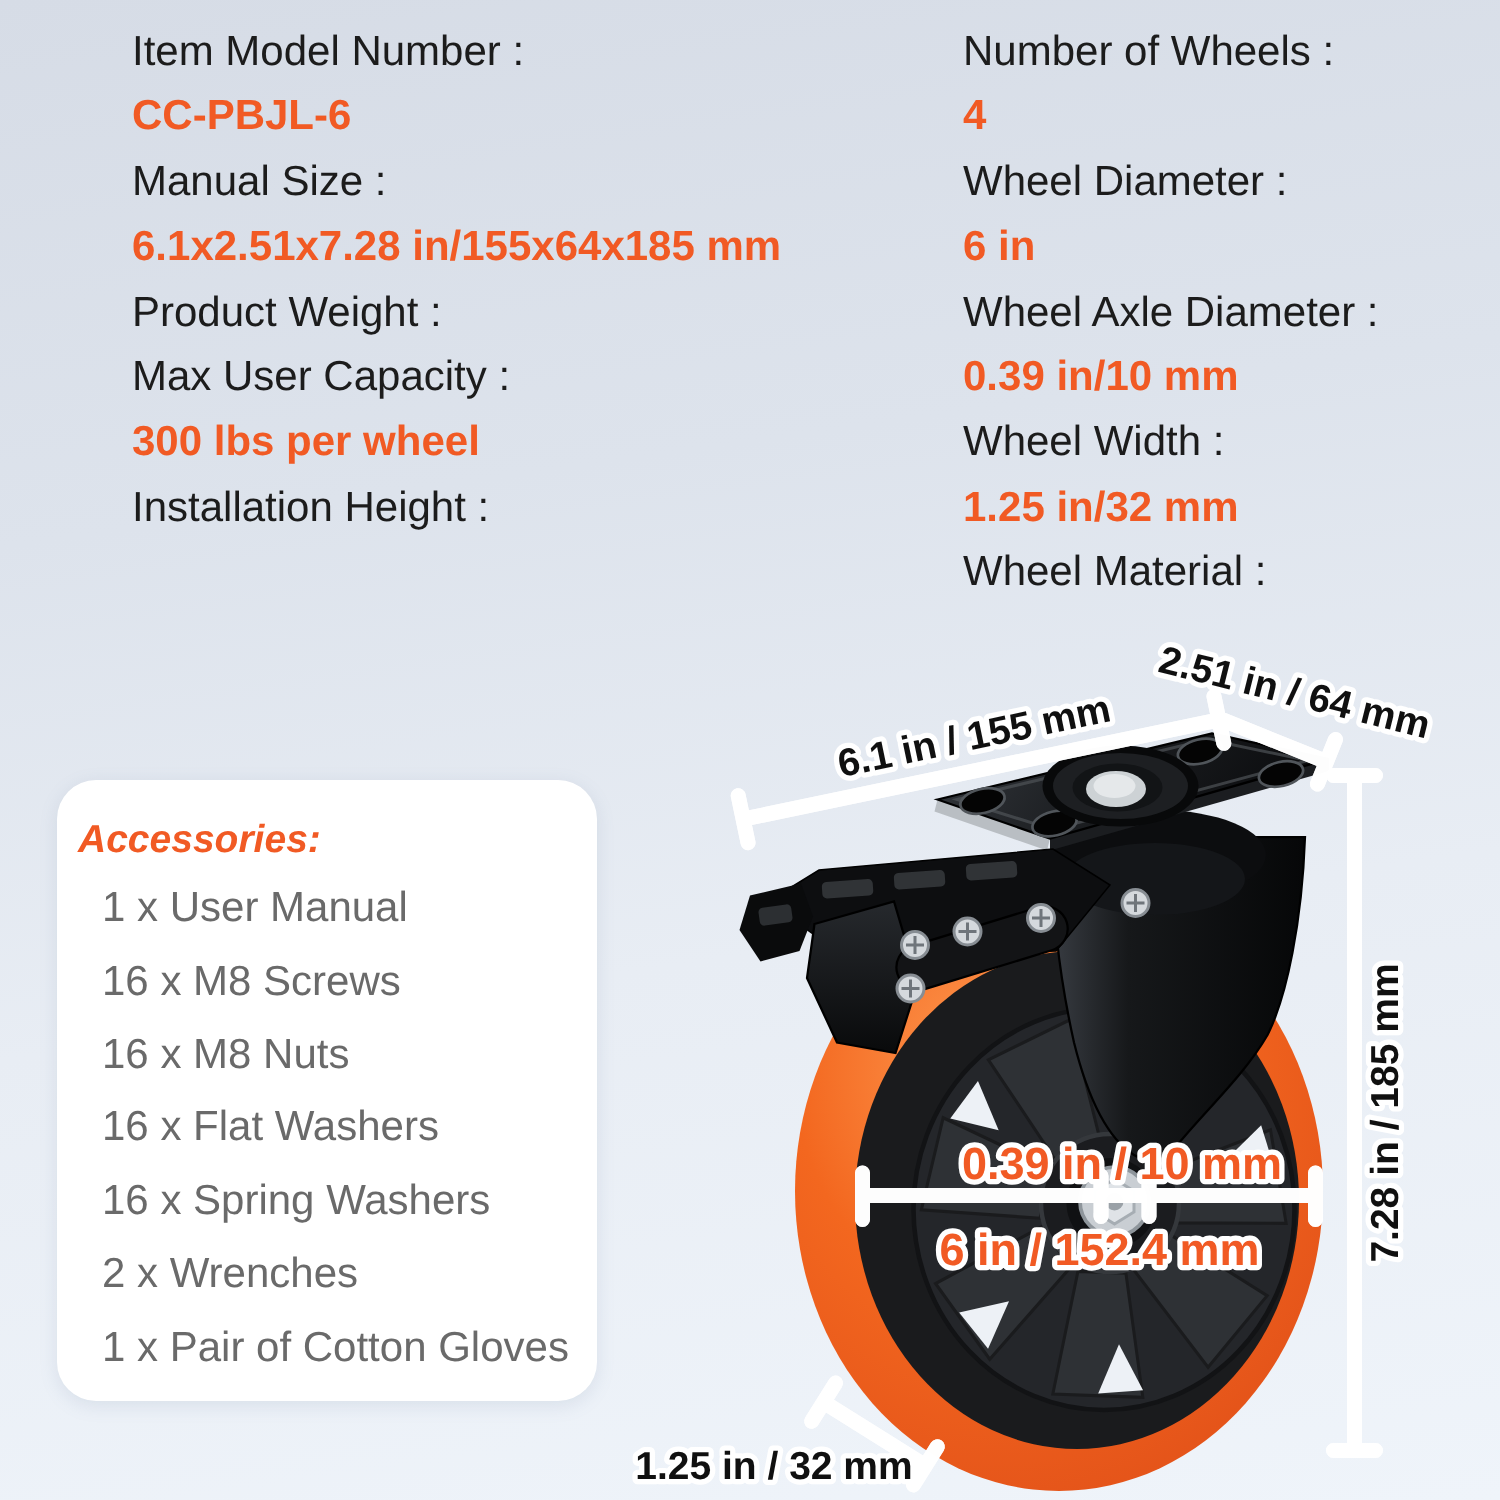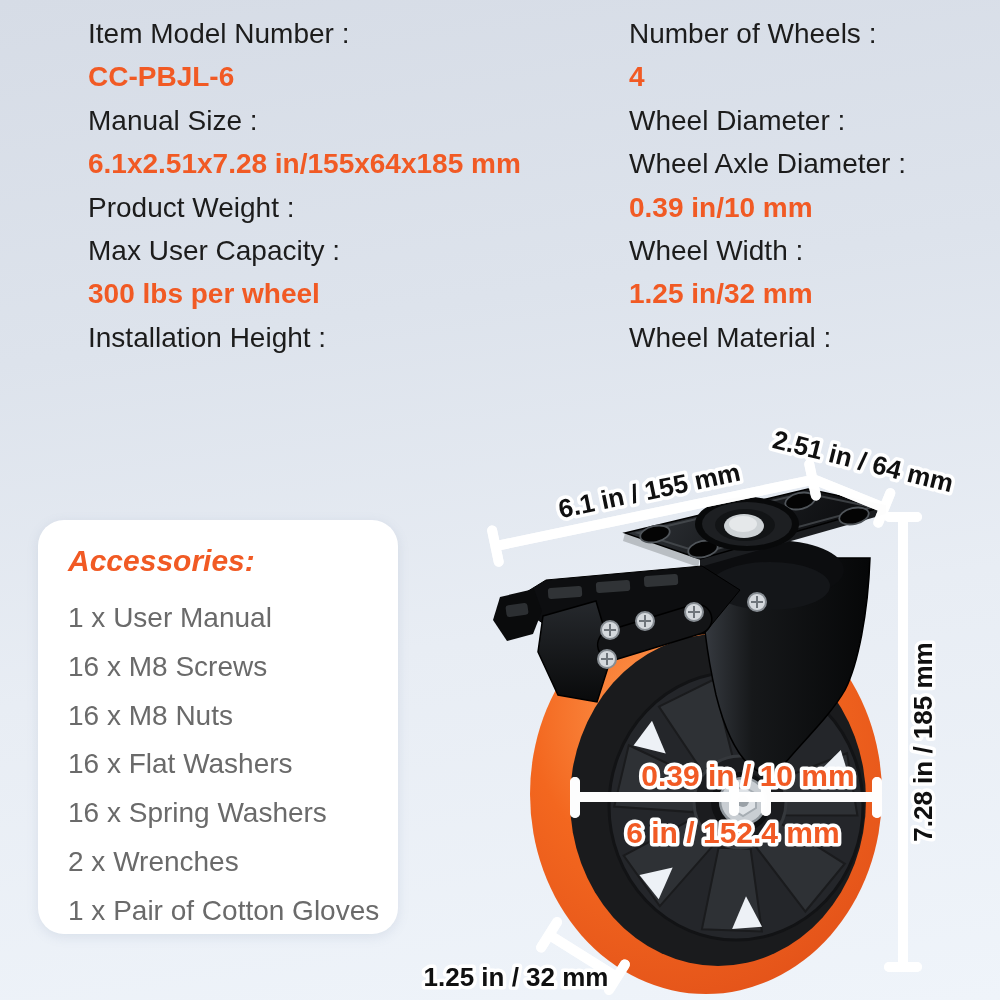--- a/index.html
+++ b/index.html
@@ -3,30 +3,30 @@
 <meta charset="utf-8">
 <style>
   html,body{margin:0;padding:0;background:#fff;}
   .stage{
     position:relative;width:1000px;height:1000px;overflow:hidden;
     background:linear-gradient(172deg,#d6dce6 0%,#dde3ec 32%,#e8edf4 62%,#eff4fa 100%);
     font-family:"Liberation Sans",sans-serif;
   }
   .spec-col{position:absolute;top:12px;}
   .spec-col.left{left:88px;}
-  .spec-col.right{left:629px;}
+  .spec-col.right{left:642px;}
   .spec-label{font-size:28px;color:#1c1c1c;line-height:43.4px;white-space:nowrap;}
   .spec-value{font-size:28px;font-weight:bold;color:#f15a24;line-height:43.4px;white-space:nowrap;}
 
   .acc-panel{
     position:absolute;left:38px;top:520px;width:360px;height:414px;
     background:#ffffff;border-radius:26px;box-shadow:0 3px 12px rgba(110,130,160,.15);
   }
-  .acc-title{margin:24px 0 0 30px;font-size:30px;font-weight:bold;font-style:italic;color:#f15a24;}
-  .acc-list{margin:16px 0 0 30px;padding:0;list-style:none;}
+  .acc-title{margin:24px 0 0 14px;font-size:26px;font-weight:bold;font-style:italic;color:#f15a24;}
+  .acc-list{margin:6px 0 0 30px;padding:0;list-style:none;}
   .acc-item{font-size:28px;color:#6a6a6a;line-height:48.8px;white-space:nowrap;}
 
   svg.overlay{position:absolute;left:0;top:0;}
   .halo{fill:none;stroke:#ffffff;stroke-width:10;opacity:.9;stroke-linecap:round;stroke-linejoin:round;}
   .ink{fill:none;stroke:#0c0c0c;stroke-width:3.8;}
   .dimt{font-family:"Liberation Sans",sans-serif;font-weight:bold;font-size:26px;fill:#101010;
         stroke:#ffffff;stroke-width:7px;paint-order:stroke;stroke-linejoin:round;text-anchor:middle;}
   .dimo{font-family:"Liberation Sans",sans-serif;font-weight:bold;font-size:30px;fill:#f15a24;
         stroke:#ffffff;stroke-width:7px;paint-order:stroke;stroke-linejoin:round;text-anchor:middle;}
 </style>
@@ -43,20 +43,21 @@
     <div class="spec-label">Product Weight :</div>
     <div class="spec-label">Max User Capacity :</div>
     <div class="spec-value">300 lbs per wheel</div>
     <div class="spec-label">Installation Height :</div>
   </div>
 
   <div class="spec-col right">
     <div class="spec-label">Number of Wheels :</div>
     <div class="spec-value">4</div>
     <div class="spec-label">Wheel Diameter :</div>
+    <div class="spec-value">6 in</div>
     <div class="spec-label">Wheel Axle Diameter :</div>
     <div class="spec-value">0.39 in/10 mm</div>
     <div class="spec-label">Wheel Width :</div>
     <div class="spec-value">1.25 in/32 mm</div>
     <div class="spec-label">Wheel Material :</div>
   </div>
 
   <div class="acc-panel">
     <div class="acc-title">Accessories:</div>
     <ul class="acc-list">

